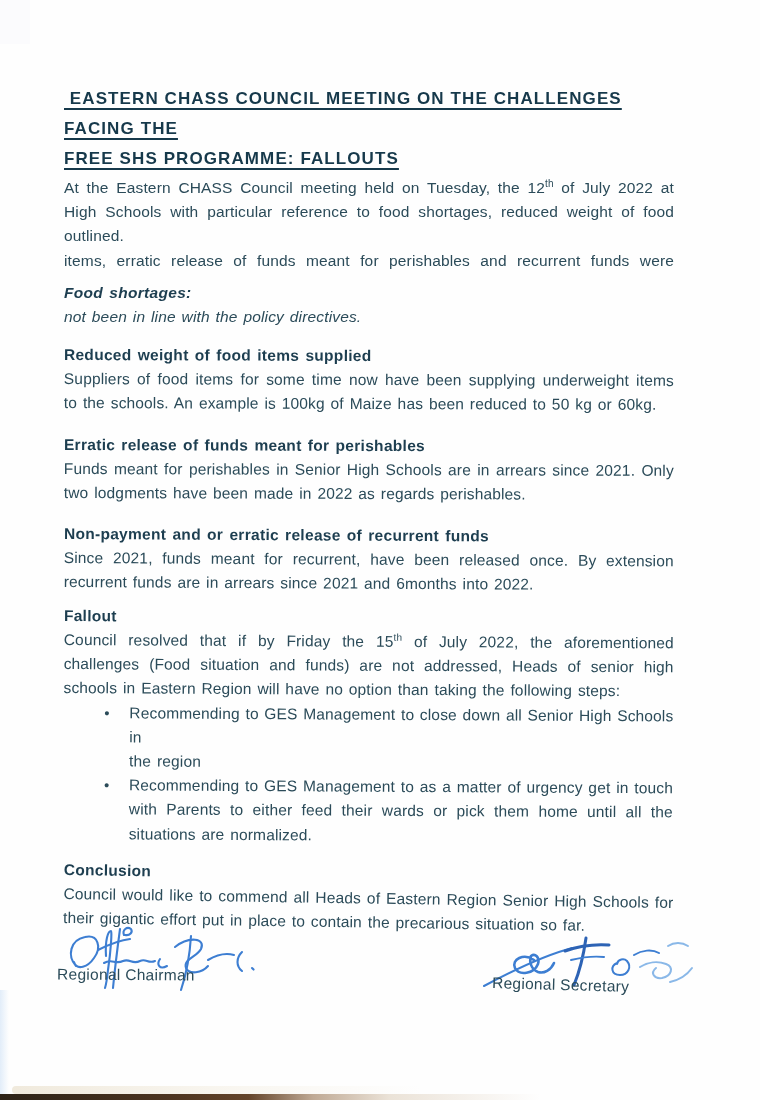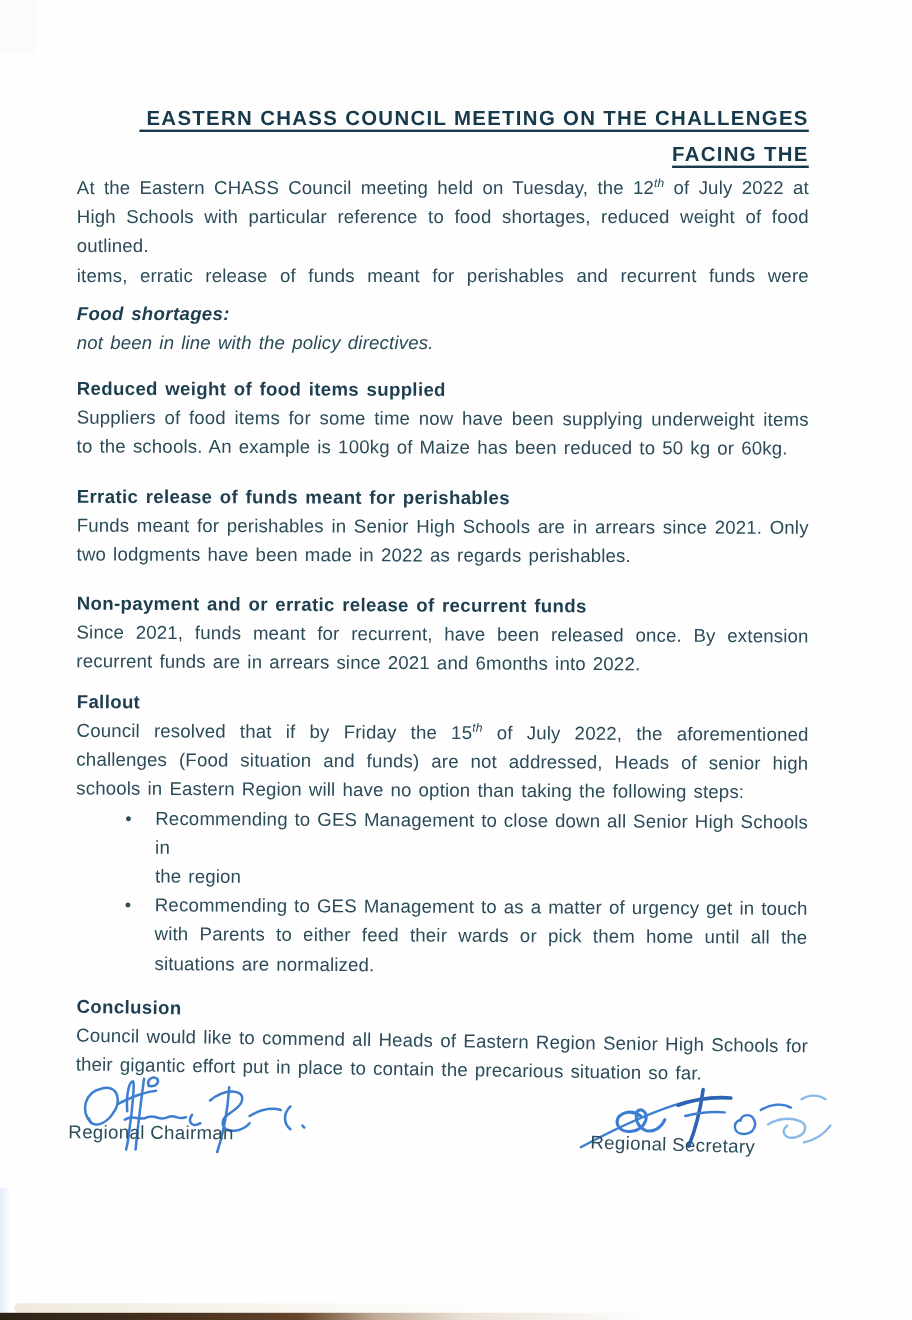--- a/index.html
+++ b/index.html
@@ -18,39 +18,39 @@
     background:var(--paper);
     overflow:hidden;
     font-family:"Liberation Sans","DejaVu Sans",sans-serif;
     color:var(--ink);
   }
   .content{
     position:absolute;left:64px;top:84px;width:610px;
   }
   
   .doc-title{
-    text-align:right;
+    text-align:left;
     color:var(--title);
     font-weight:bold;
     font-size:17px;
     letter-spacing:1.1px;
   }
   .title-line{
     display:block;
     line-height:30px;
     text-decoration:underline;
     text-decoration-thickness:1.6px;
     text-underline-offset:4px;
   }
   
   .para{font-size:15.5px;line-height:24.2px;letter-spacing:.15px;}
   .tline{min-height:24.2px;}
   .tline.fill{text-align:justify;text-align-last:justify;}
   .tline:not(.fill){word-spacing:1.4px;}
-  sup{font-size:10px;line-height:0;vertical-align:super;font-style:italic;}
+  sup{font-size:10px;line-height:0;vertical-align:super;}
   .intro{margin-top:2px;}
   .sec-heading{
     font-size:15.5px;font-weight:bold;color:var(--heading);
     line-height:24px;letter-spacing:.3px;word-spacing:1.6px;
   }
   .sec{transform-origin:0 0;}
   .m8{margin-top:8px;font-style:italic;}.m14{margin-top:14px;}.m18{margin-top:18px;}
   .m16{margin-top:16px;}.m10{margin-top:10px;}.m12{margin-top:12px;}
   .rot-a{transform:rotate(.18deg);}
   .rot-b{transform:rotate(.32deg);}
@@ -103,20 +103,21 @@
 <body>
 
 <div class="page">
 
   <div class="corner-tl"></div>
 
   <div class="content">
 
     <div class="doc-title">
       <span class="title-line">&nbsp;EASTERN CHASS COUNCIL MEETING ON THE CHALLENGES FACING THE</span>
+      <span class="title-line">FREE SHS PROGRAMME: FALLOUTS</span>
     </div>
 
     <div class="para intro">
         <div class="tline fill">At the Eastern CHASS Council meeting held on Tuesday, the 12<sup>th</sup> of July 2022 at</div>
         <div class="tline fill">High Schools with particular reference to food shortages, reduced weight of food</div>
         <div class="tline">outlined.</div>
         <div class="tline fill">items, erratic release of funds meant for perishables and recurrent funds were</div>
       </div>
 
     <div class="sec m8">

